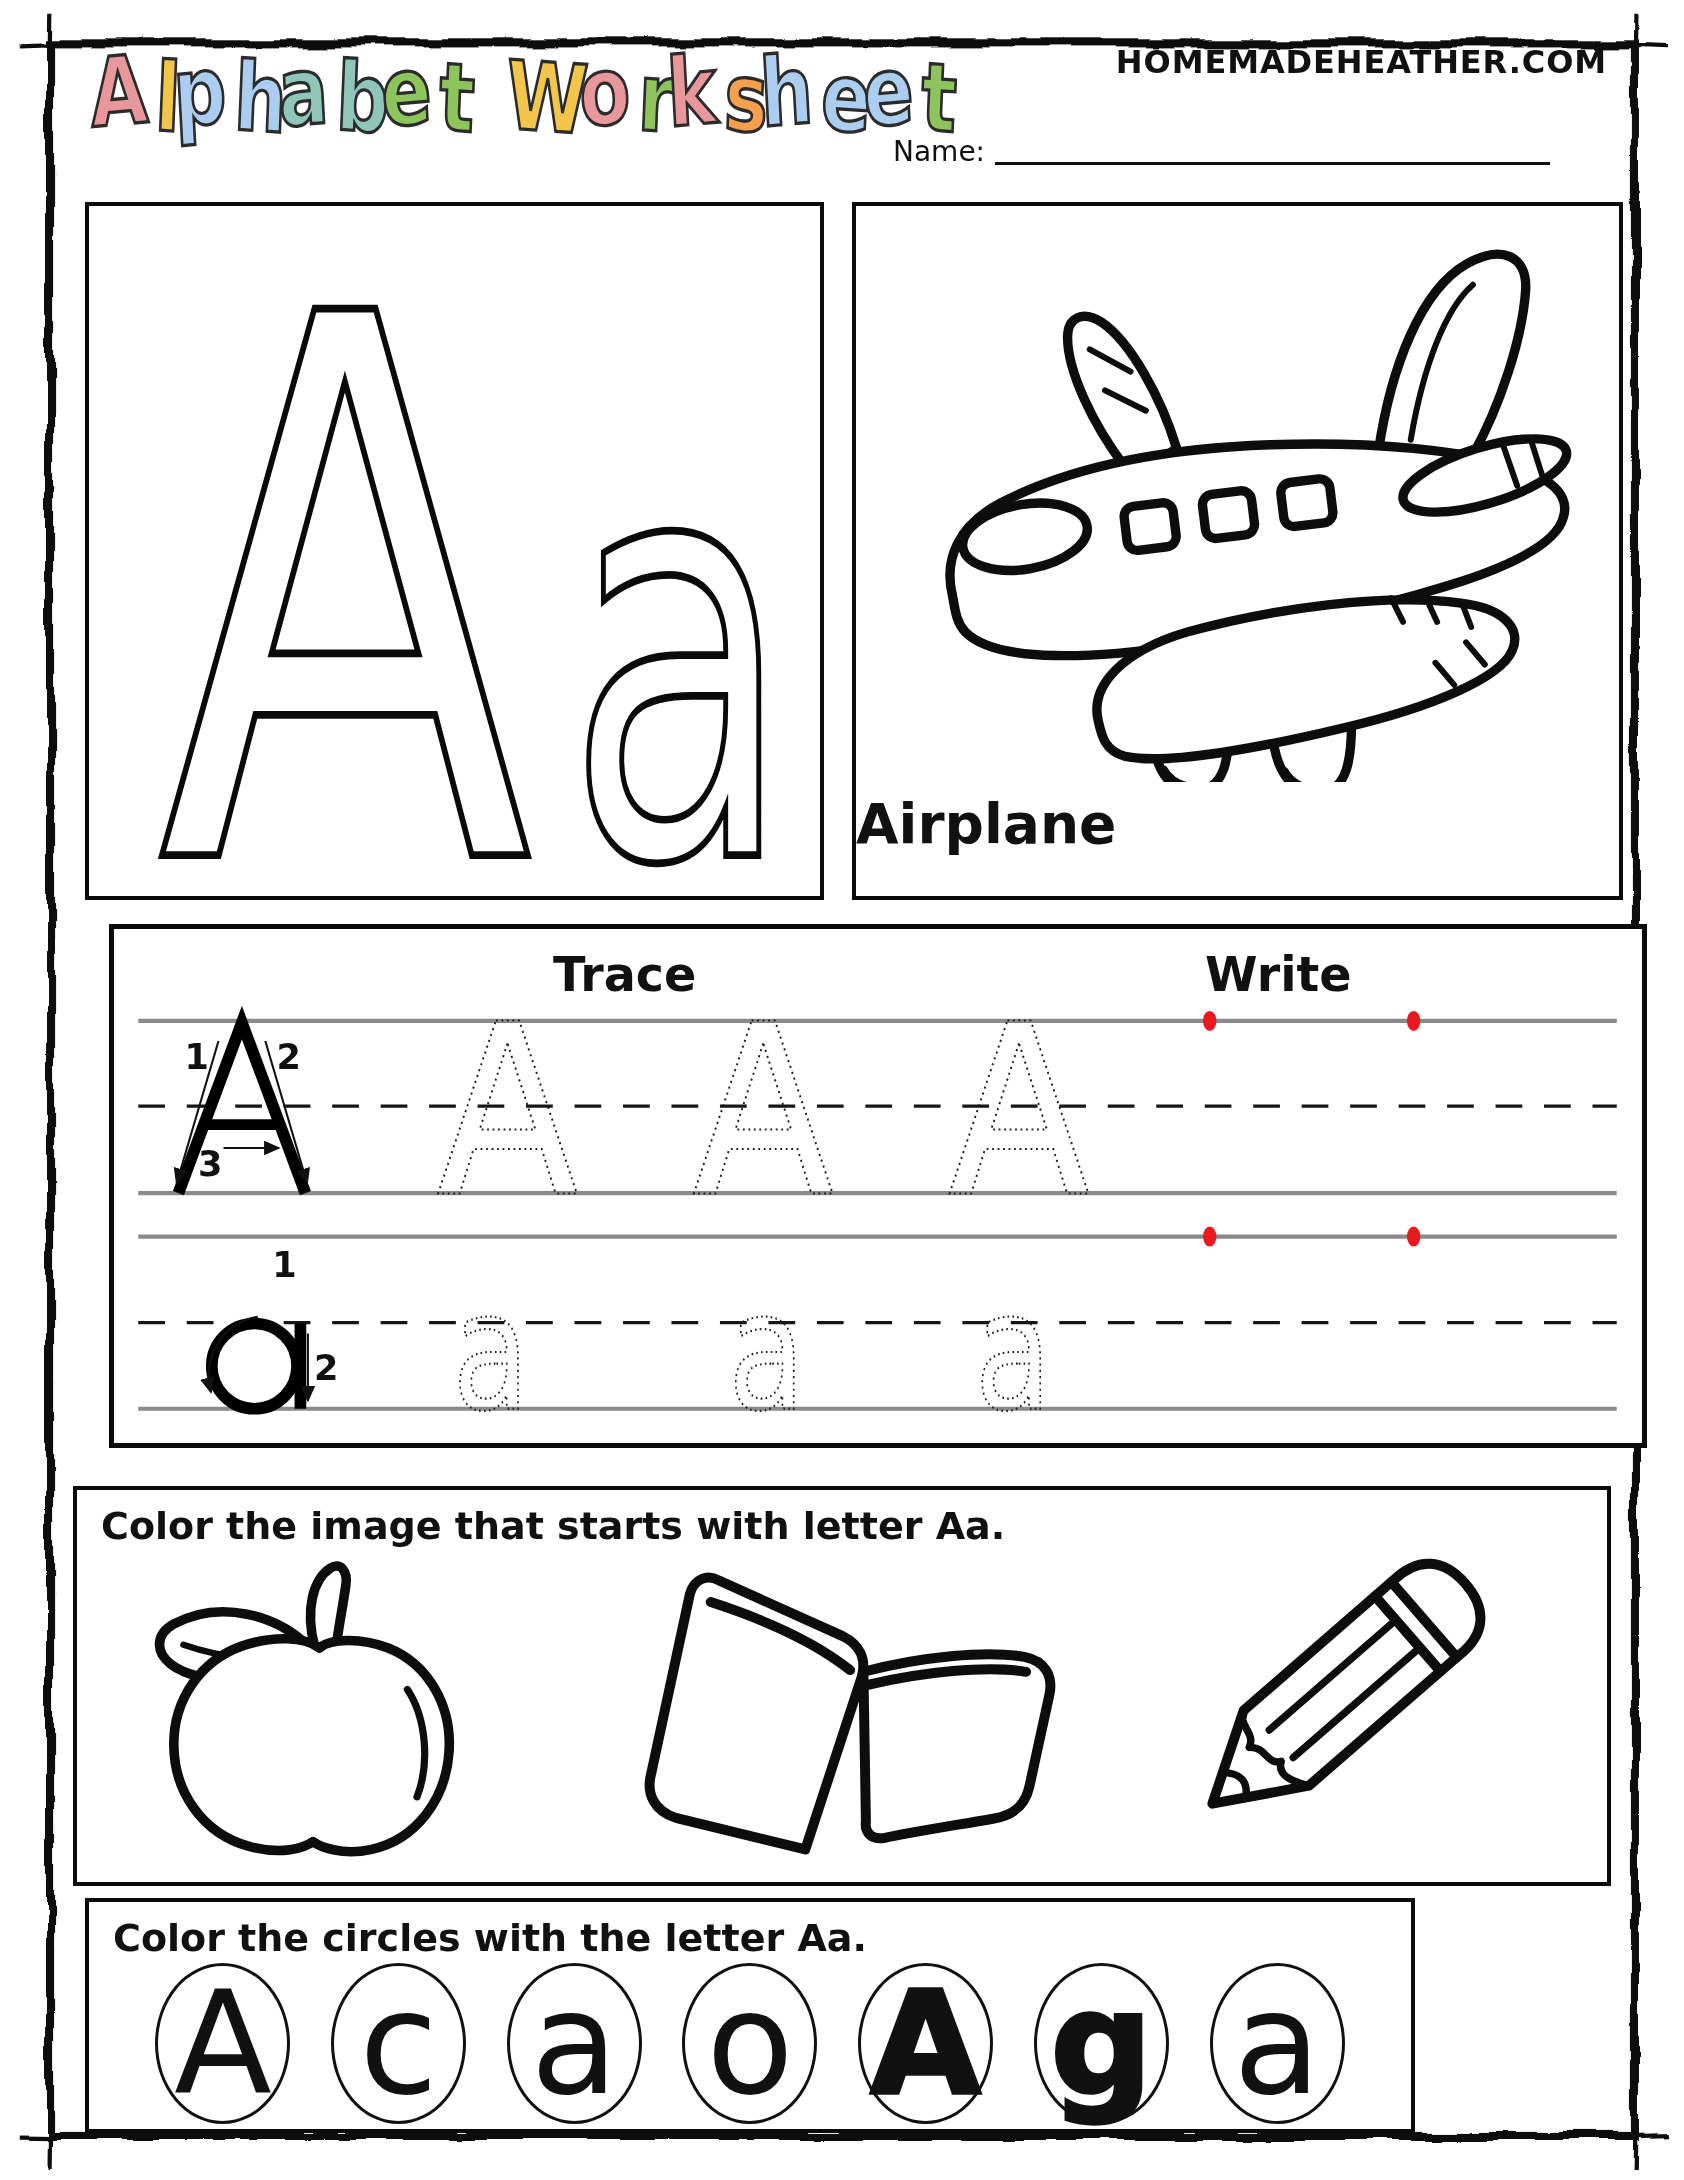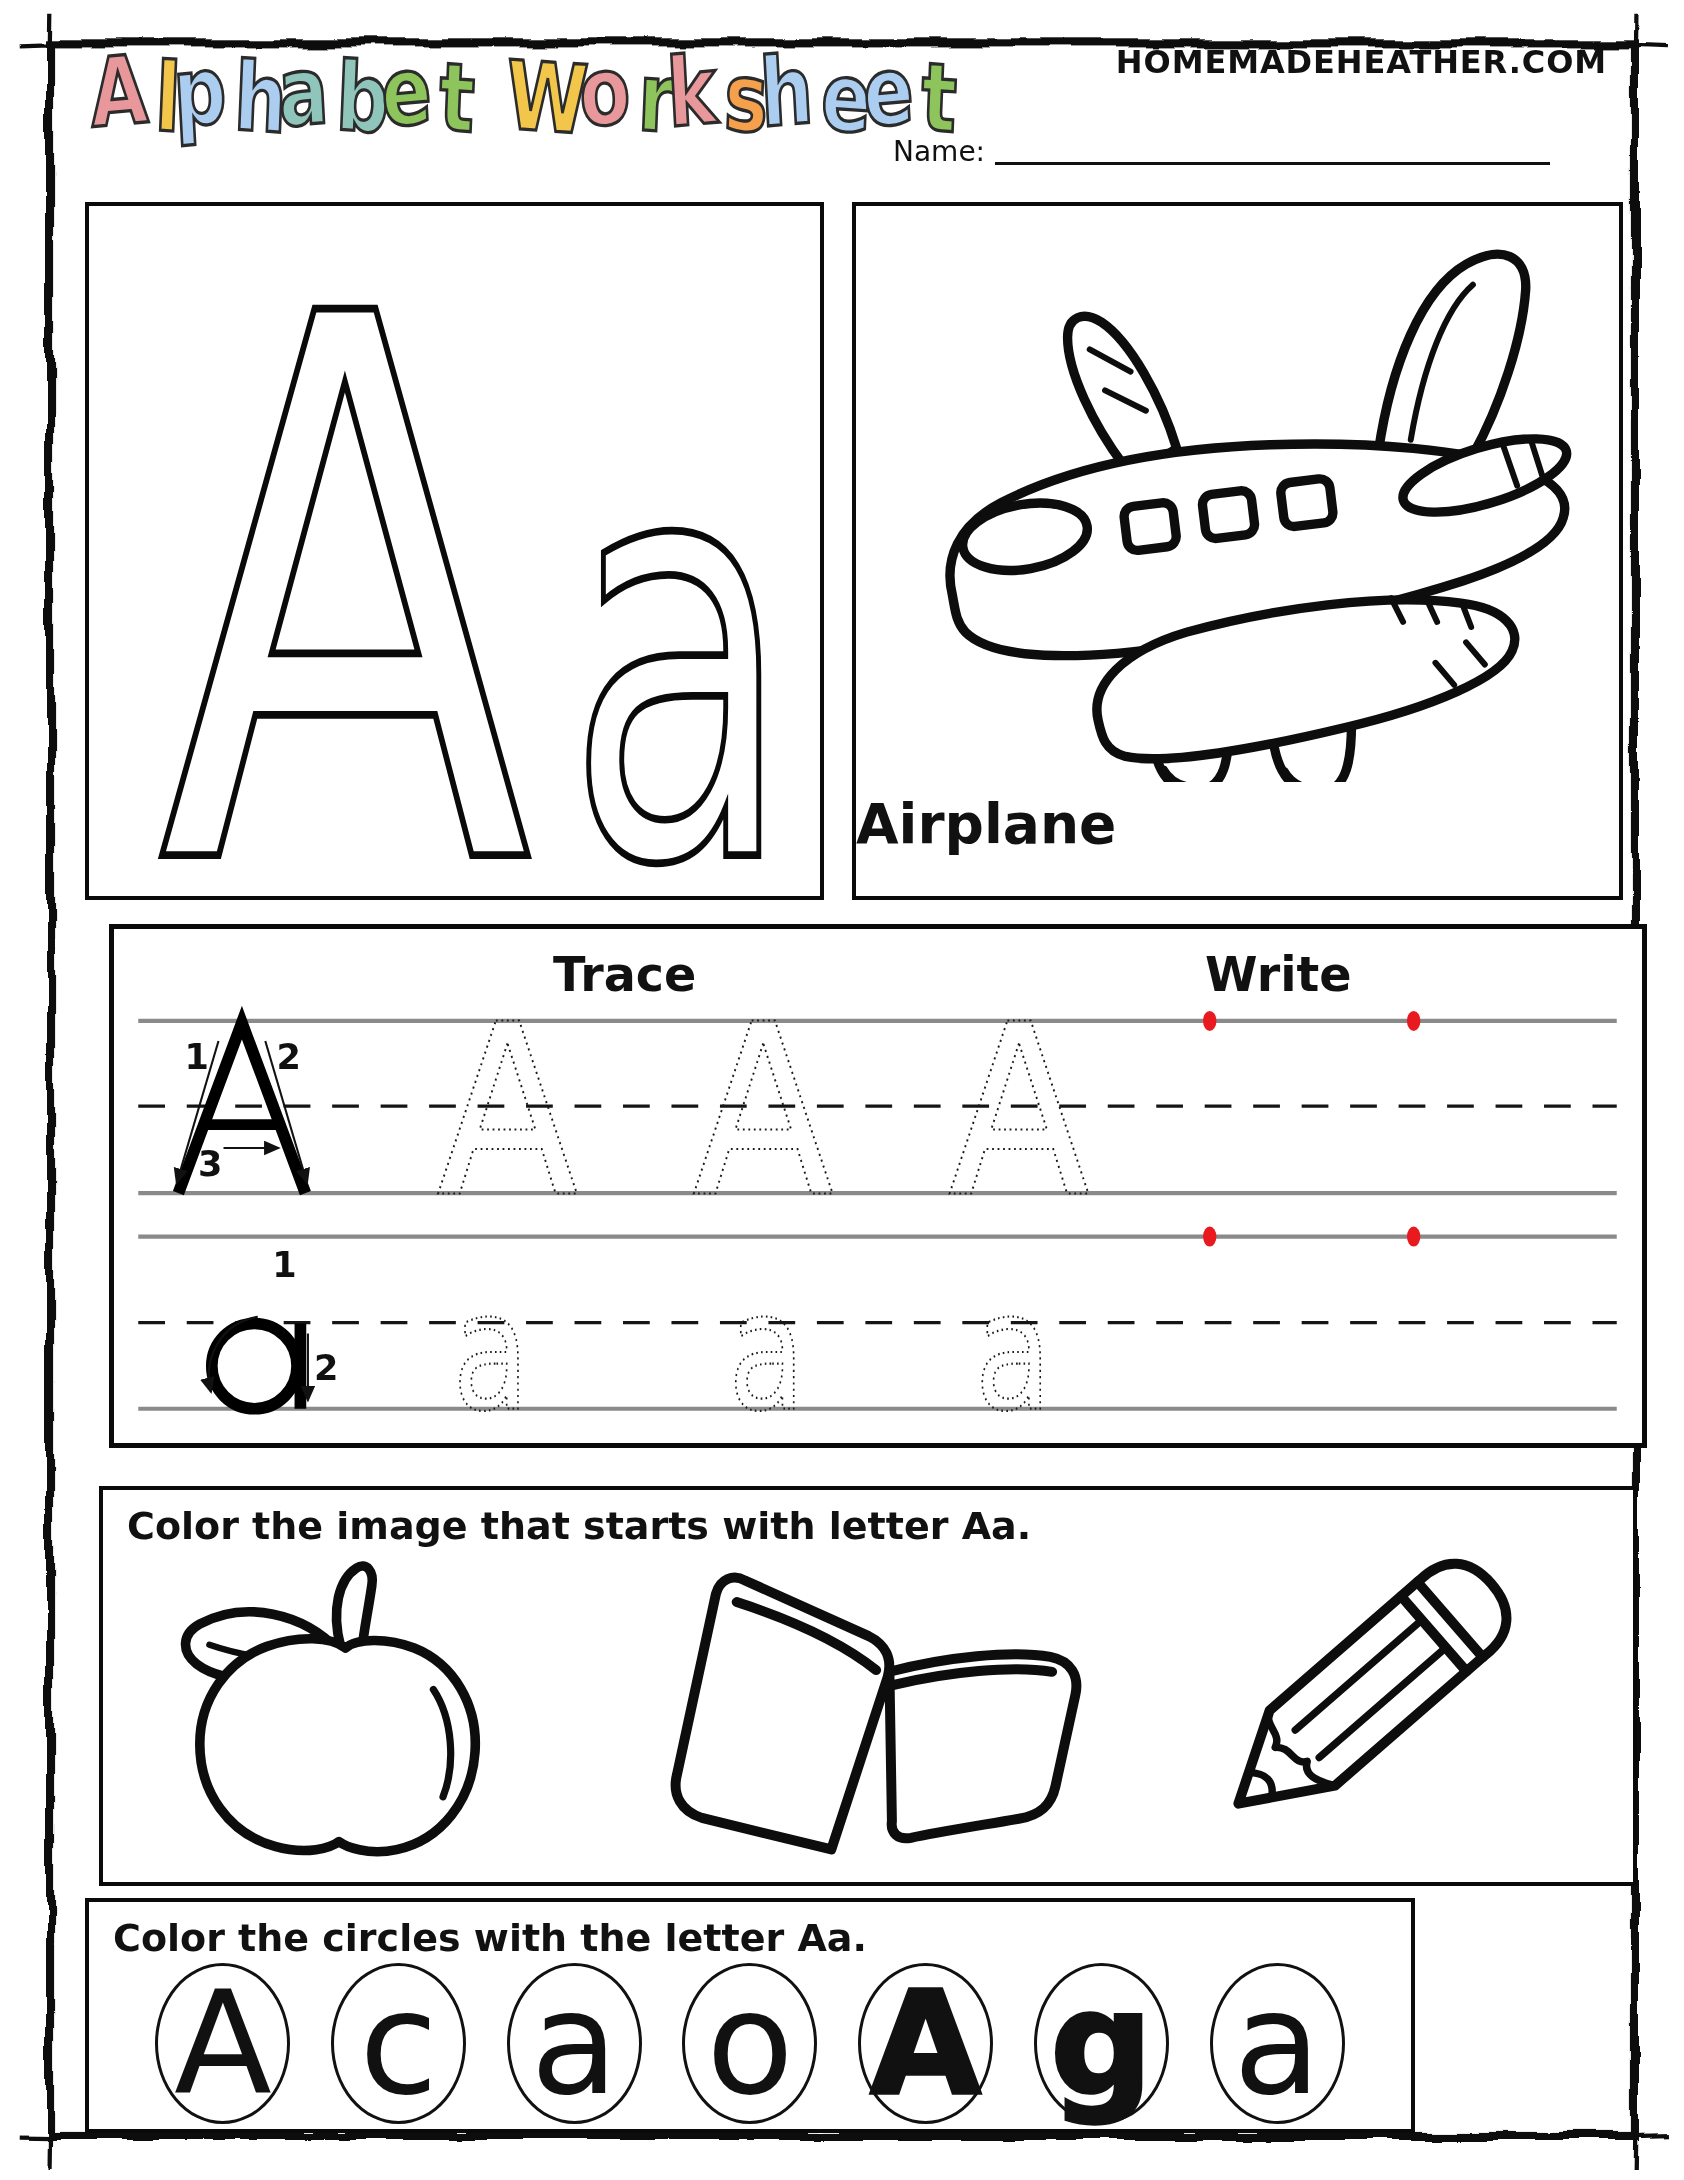--- a/index.html
+++ b/index.html
@@ -18,21 +18,21 @@
   .title .tl { display:inline-block; -webkit-text-stroke:2.6px #2b2b2b; transform-origin:50% 100%; }
   .title .tl.sp { width:31px; }
   .name-row { position:absolute; left:893px; top:118px; white-space:nowrap; }
   .name-label { font-size:28px; font-weight:400; vertical-align:bottom; }
   .name-line { display:inline-block; width:555px; height:44px; border-bottom:3.4px solid #111; margin-left:10.2px; }
 
   .card { position:absolute; border:4.3px solid #0a0a0a; background:#fff; box-sizing:border-box; }
   .letter-card  { left:85px; top:202px;  width:739px;  height:698px; }
   .picture-card { left:852px; top:202px; width:771px;  height:698px; }
   .practice-card{ left:85px; top:924px; width:1538px; height:524px; border-width:5.1px;margin-left:24px; }
-  .images-card  { left:99px; top:1486px; width:1538px; height:400px;text-align:right; }
+  .images-card  { left:73px; top:1486px; width:1538px; height:400px;text-align:right; }
   .circles-card { left:85px; top:1898px; width:1330px; height:235px; }
 
   .bigletters-svg { position:absolute; left:0; top:0; width:100%; height:100%; }
   .airplane-svg { position:absolute; left:13.6px; top:13.6px; }
   .caption { position:absolute; left:0; right:0; top:586px; text-align:left; font-size:55px; font-weight:700; }
 
   .practice-svg { position:absolute; left:0; top:0; }
 
   .instruction { position:absolute; left:24px; top:13.6px; font-size:38px; font-weight:600; }
   .img-slot { position:absolute; }

